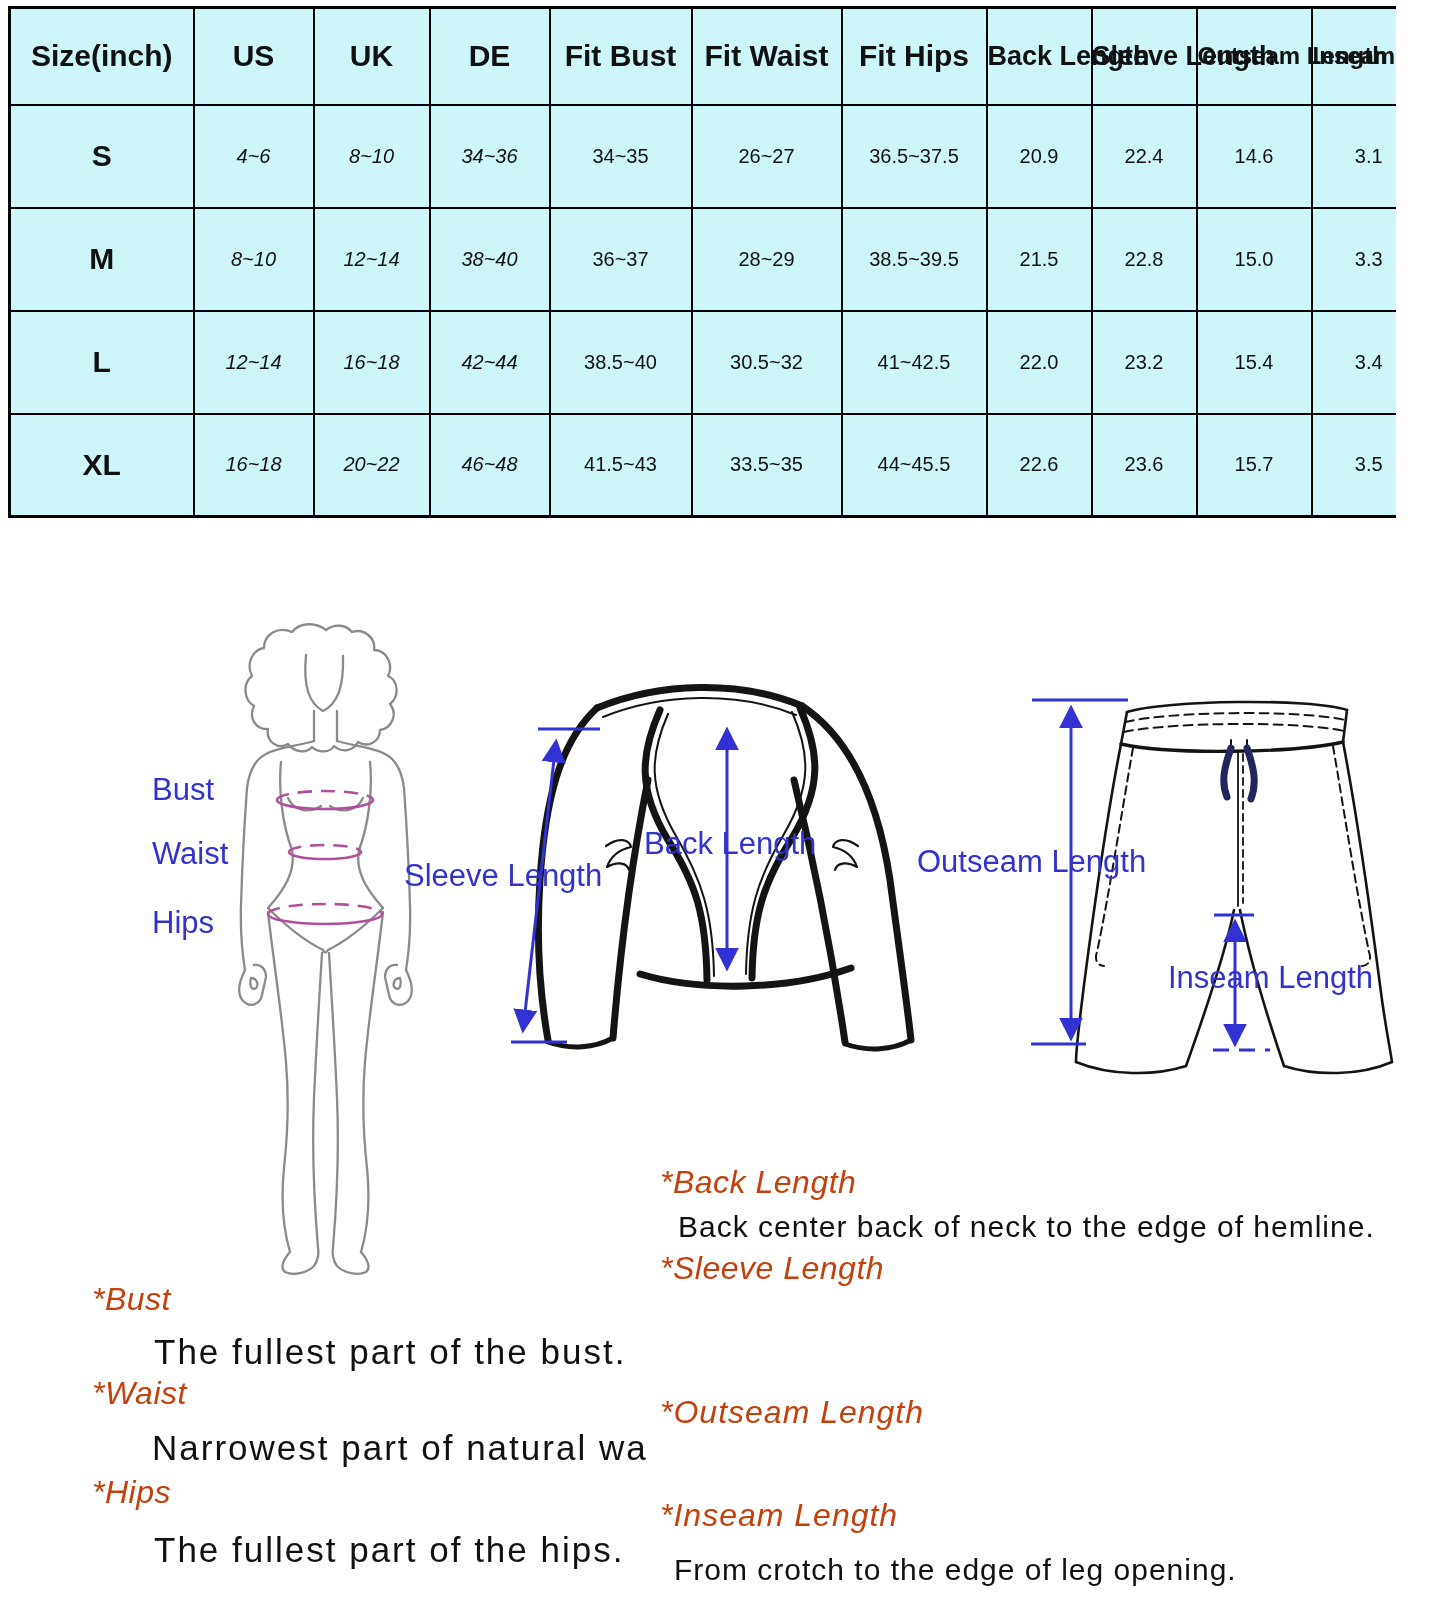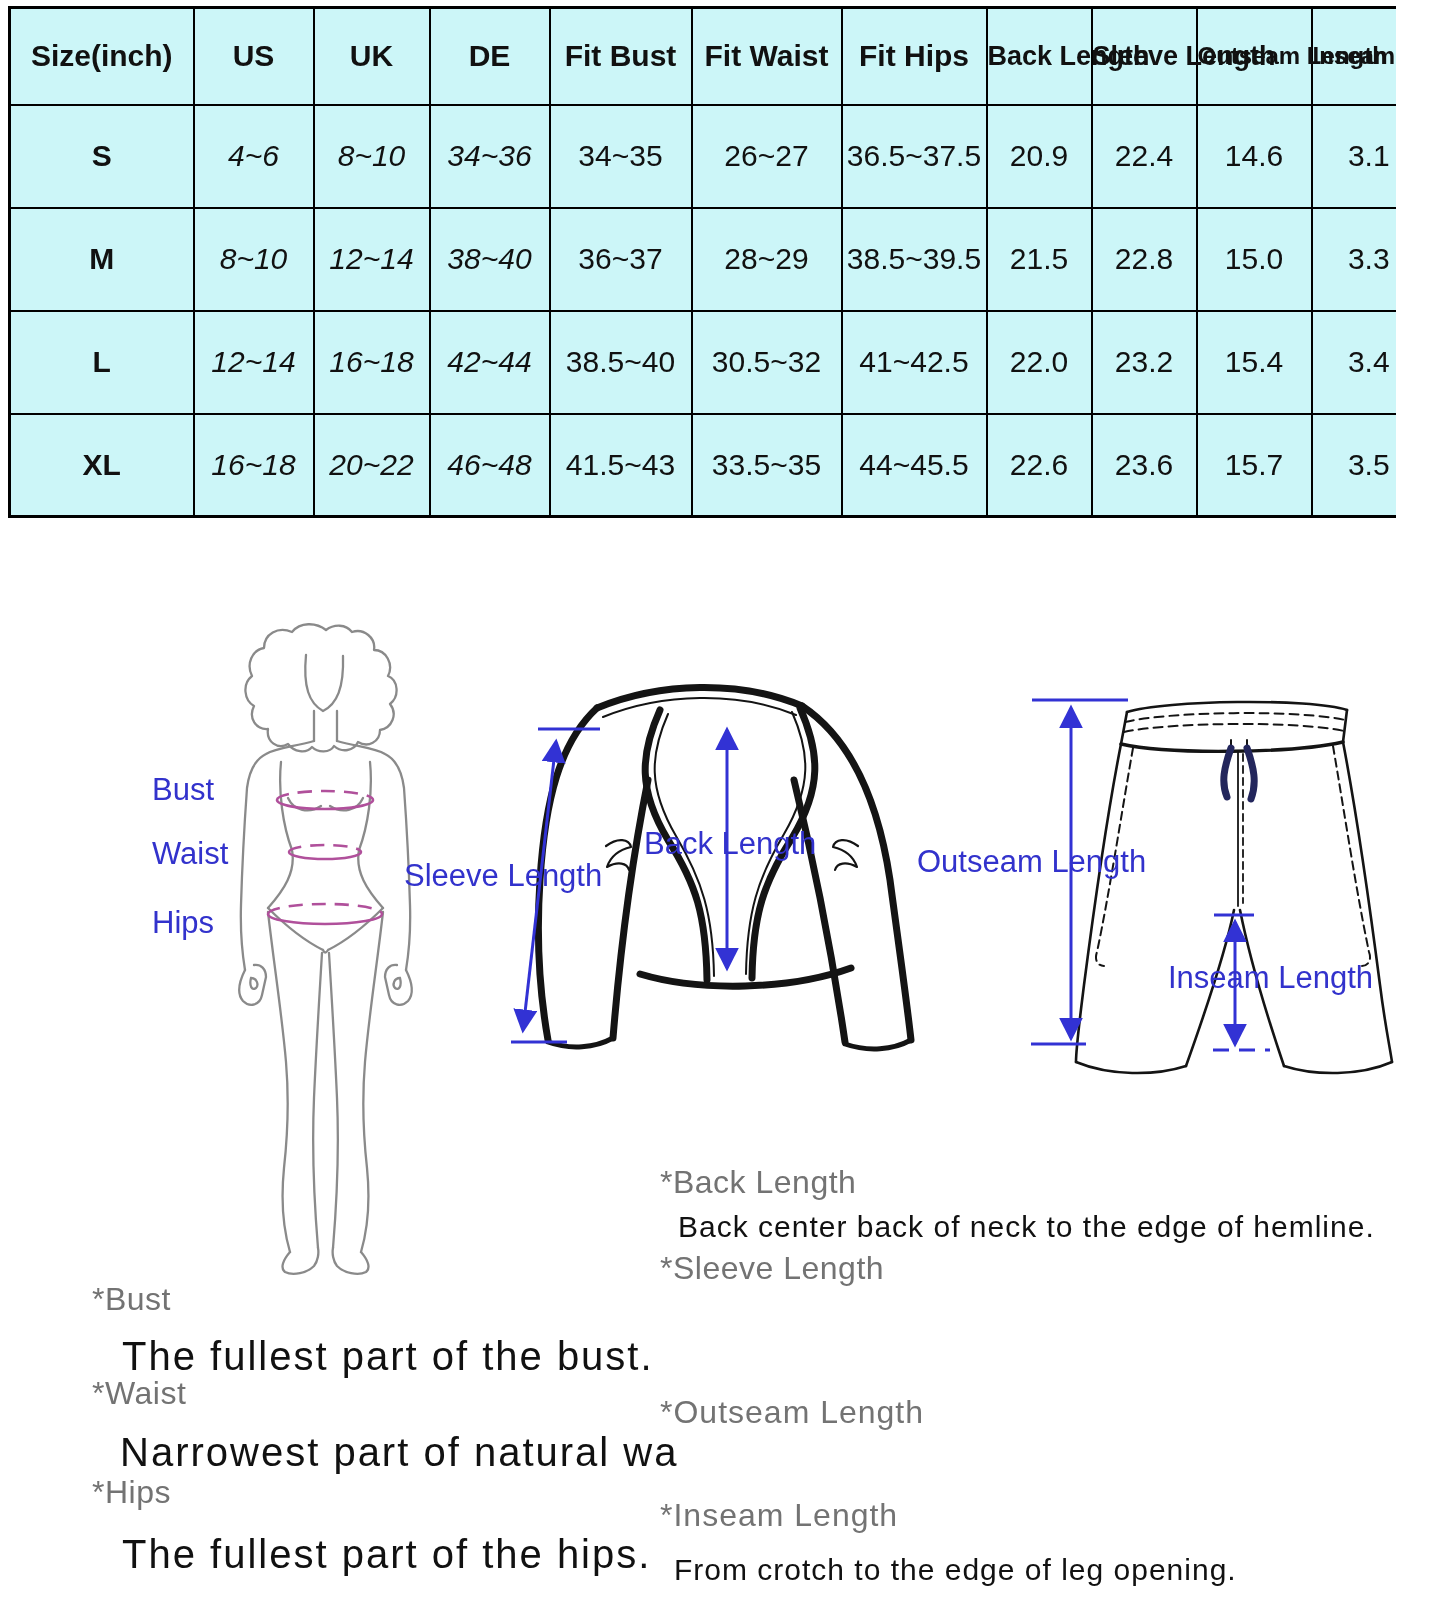--- a/index.html
+++ b/index.html
@@ -9,32 +9,32 @@
   
   table.size-table{position:absolute;left:8px;top:6px;width:1417px;border-collapse:collapse;
         table-layout:fixed;background:#ccf6f8;border:3px solid #000;}
   table.size-table td,table.size-table th{border:2px solid #000;text-align:center;vertical-align:middle;
         padding:0;white-space:nowrap;overflow:visible;}
   tr.hdr{height:97px;}
   tr.data-row{height:103px;}
   th.hdr-base{font-size:30px;font-weight:bold;}
   th.hdr-sm{font-size:27px;font-weight:bold;white-space:normal;line-height:1.15;}
   th.hdr-xs{font-size:24px;font-weight:bold;white-space:normal;line-height:1.25;}
-  td.cell{font-size:30px;}
+  td.cell{font-size:20px;}
   td.size-cell{font-size:30px;font-weight:bold;}
   td.italic{font-style:italic;}
 
   
   svg.figures{position:absolute;left:0;top:0;width:1431px;height:1600px;}
 
   .fig-label{position:absolute;color:#3232cc;font-size:31px;white-space:nowrap;}
 
   
-  .term{position:absolute;color:#737373;font-size:32px;white-space:nowrap;letter-spacing:0.5px;}
-  .desc{position:absolute;color:#111;font-size:40px;letter-spacing:2px;white-space:nowrap;line-height:1.45;}
+  .term{position:absolute;color:#c2410c;font-size:32px;white-space:nowrap;letter-spacing:0.5px;font-style:italic;}
+  .desc{position:absolute;color:#111;font-size:35px;letter-spacing:2px;white-space:nowrap;line-height:1.45;margin-left:32px;}
   .desc-r{position:absolute;color:#111;font-size:30px;letter-spacing:1px;line-height:1.45;}
 </style>
 </head>
 <body>
 
 <div class="page">
 
   <table class="size-table">
     <colgroup>
       <col style="width:184px">

